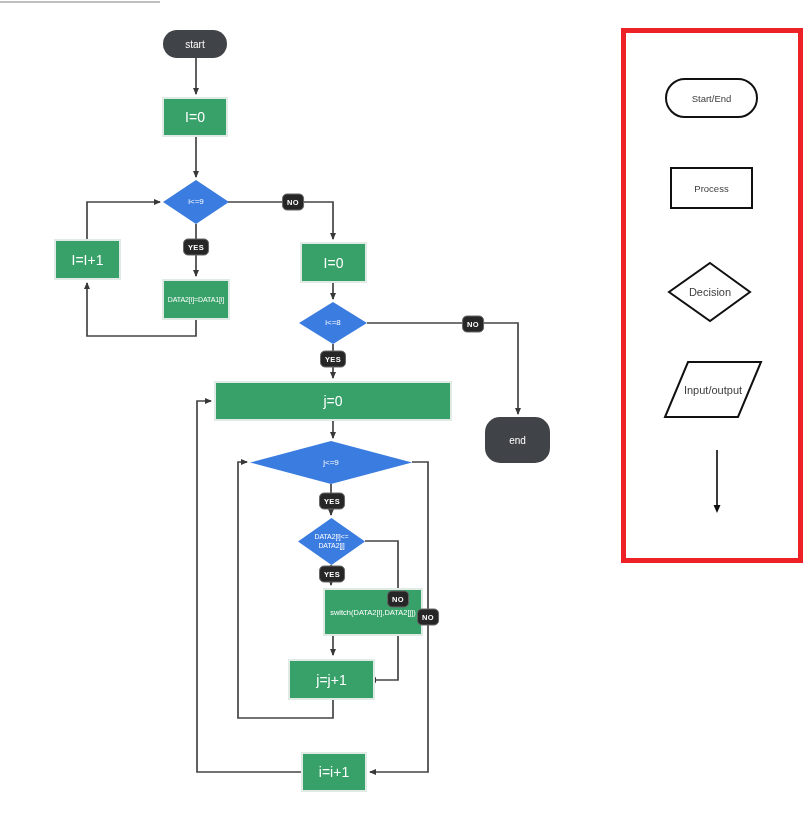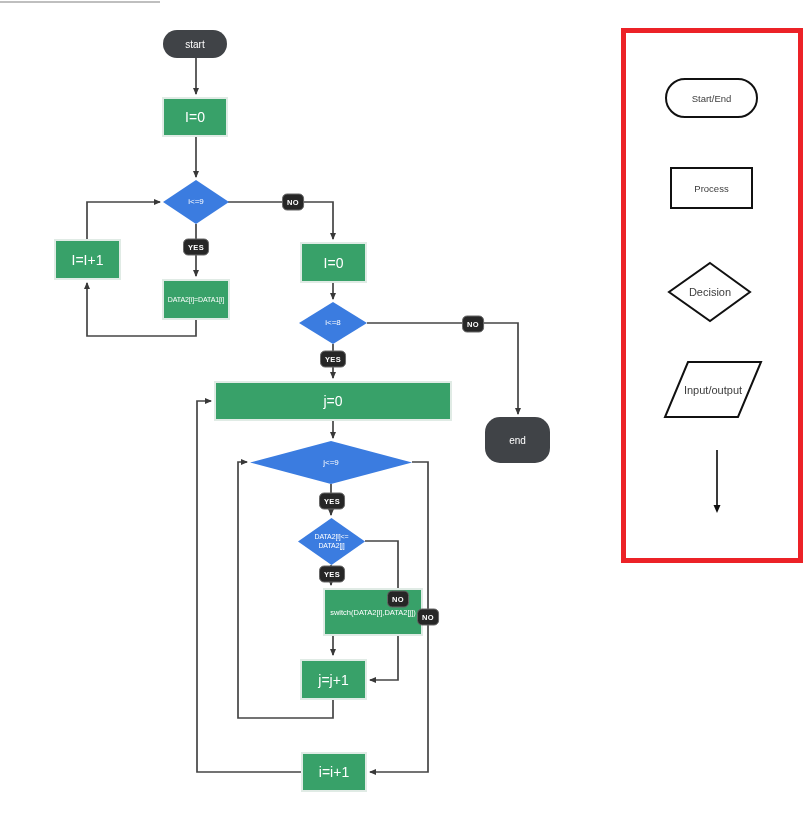--- a/index.html
+++ b/index.html
@@ -72,21 +72,21 @@
   <div class="node process" style="left:300px;top:242px;width:67px;height:41px;">I=0</div>
   <div class="node decision" style="left:299px;top:302px;width:68px;height:42px;">i&lt;=8</div>
   <div class="node terminal" style="left:485px;top:417px;width:65px;height:46px;">end</div>
   <div class="node process" style="left:214px;top:381px;width:238px;height:40px;">j=0</div>
   <div class="node decision" style="left:250px;top:441px;width:162px;height:43px;">j&lt;=9</div>
   <div class="node decision" style="left:298px;top:518px;width:67px;height:47px;">
     <div class="small-text">DATA2[i]&lt;=</div>
     <div class="small-text">DATA2[j]</div>
   </div>
   <div class="node process mid-text" style="left:283px;top:588px;width:100px;height:48px;margin-left:40px;">switch(DATA2[i],DATA2[j])</div>
-  <div class="node process" style="left:300px;top:659px;width:67px;height:41px;">j=j+1</div>
+  <div class="node process" style="left:288px;top:659px;width:87px;height:41px;">j=j+1</div>
   <div class="node process" style="left:301px;top:752px;width:66px;height:40px;">i=i+1</div>
 
   <div class="edge-label" style="left:196px;top:247px;">YES</div>
   <div class="edge-label" style="left:293px;top:202px;">NO</div>
   <div class="edge-label" style="left:333px;top:359px;">YES</div>
   <div class="edge-label" style="left:473px;top:324px;">NO</div>
   <div class="edge-label" style="left:332px;top:501px;">YES</div>
   <div class="edge-label" style="left:332px;top:574px;">YES</div>
   <div class="edge-label" style="left:398px;top:599px;">NO</div>
   <div class="edge-label" style="left:428px;top:617px;">NO</div>

